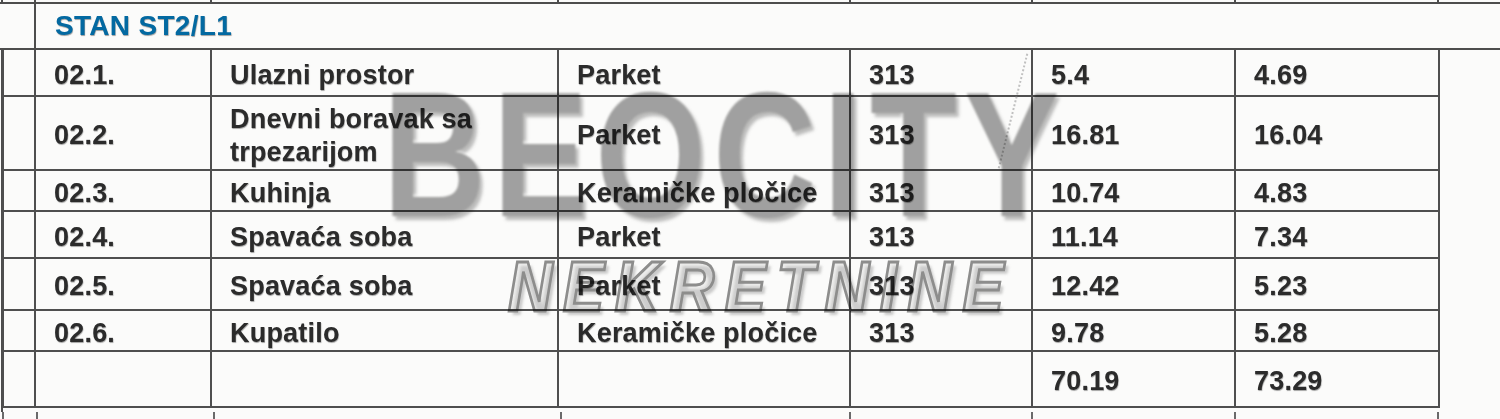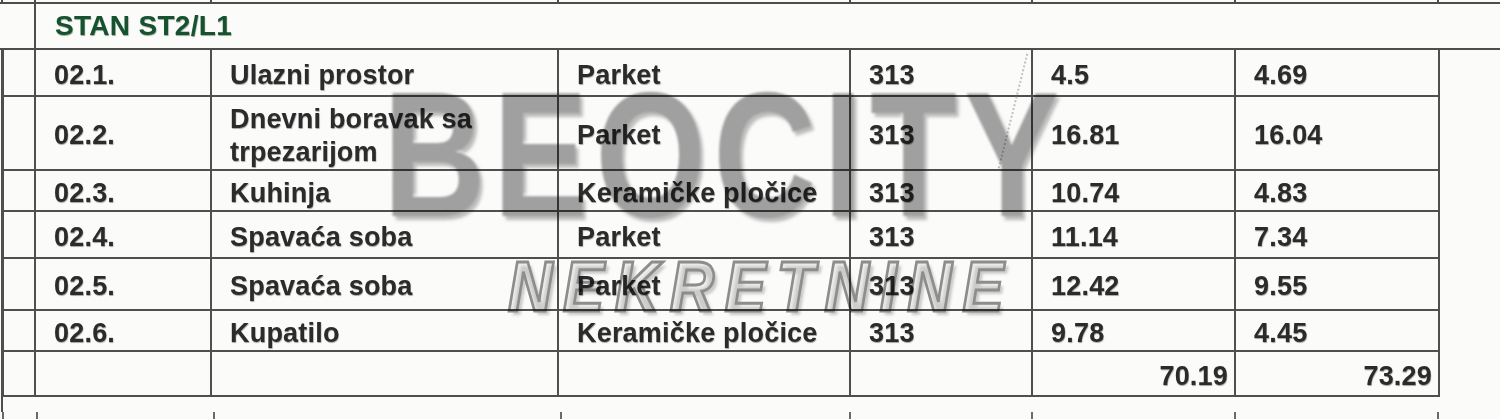--- a/index.html
+++ b/index.html
@@ -20,21 +20,21 @@
   .top-strip .tick{top:0;height:2px;}
   
   .row-stan{
     position:absolute;left:0;top:4px;width:1500px;height:44px;
     background:#fbfbfa;
   }
   .row-stan .tick{top:0;height:44px;}
   .stan-title{
     position:absolute;left:55px;top:0;height:44px;
     display:flex;align-items:center;
-    font-size:28px;font-weight:700;color:#14532d;
+    font-size:28px;font-weight:700;color:#0369a1;
     letter-spacing:0.3px;
     text-shadow:0.5px 0.5px 0.8px rgba(50,50,50,.45);
   }
   .hline-full{
     position:absolute;left:0;top:48px;width:1500px;height:2px;background:#4d4d4d;
   }
   
   table.main{
     position:absolute;left:2px;top:50px;
     border-collapse:collapse;table-layout:fixed;
@@ -48,21 +48,21 @@
     font-size:27px;font-weight:600;color:#2b2b2b;
     letter-spacing:0.2px;line-height:1.22;
     overflow:hidden;
     text-shadow:0.5px 0.5px 0.8px rgba(60,60,60,.45);
     background:transparent;
   }
   table.main tr:first-child td{border-top:none;}
   table.main td.spacer{padding:0;}
   tr.r1{height:46px;} tr.r2{height:68px;} tr.r3{height:39px;}
   tr.r4{height:47px;} tr.r5{height:52px;} tr.r6{height:41px;}
-  tr.rt{height:45px;text-align:right;}
+  tr.rt{height:56px;}
   
   .bottom-strip{position:absolute;left:0;top:412px;width:1500px;height:7px;background:#fbfbfa;}
   .bottom-strip .tick{top:0;height:7px;background:#6a6a6a;}
   .left-edge{position:absolute;left:1px;top:0;width:2px;height:412px;background:#4d4d4d;}
   
   .wm{position:absolute;pointer-events:none;mix-blend-mode:multiply;white-space:nowrap;}
   .wm-main{
     left:383px;top:66px;
     font-size:178px;line-height:1;font-weight:700;
     letter-spacing:9px;
@@ -120,21 +120,21 @@
         <col style="width:203px">
         <col style="width:204px">
     </colgroup>
     <tbody>
       <tr class="r1">
         <td class="spacer"></td>
         <td>02.1.</td>
         <td>Ulazni prostor</td>
         <td>Parket</td>
         <td>313</td>
-        <td>4.5</td>
+        <td>5.4</td>
         <td>4.69</td>
       </tr>
       <tr class="r2">
         <td class="spacer"></td>
         <td>02.2.</td>
         <td>Dnevni boravak sa trpezarijom</td>
         <td>Parket</td>
         <td>313</td>
         <td>16.81</td>
         <td>16.04</td>
@@ -157,30 +157,30 @@
         <td>11.14</td>
         <td>7.34</td>
       </tr>
       <tr class="r5">
         <td class="spacer"></td>
         <td>02.5.</td>
         <td>Spavaća soba</td>
         <td>Parket</td>
         <td>313</td>
         <td>12.42</td>
-        <td>9.55</td>
+        <td>5.23</td>
       </tr>
       <tr class="r6">
         <td class="spacer"></td>
         <td>02.6.</td>
         <td>Kupatilo</td>
         <td>Keramičke pločice</td>
         <td>313</td>
         <td>9.78</td>
-        <td>4.45</td>
+        <td>5.28</td>
       </tr>
       <tr class="rt">
         <td class="spacer"></td>
         <td></td>
         <td></td>
         <td></td>
         <td></td>
         <td>70.19</td>
         <td>73.29</td>
       </tr>

